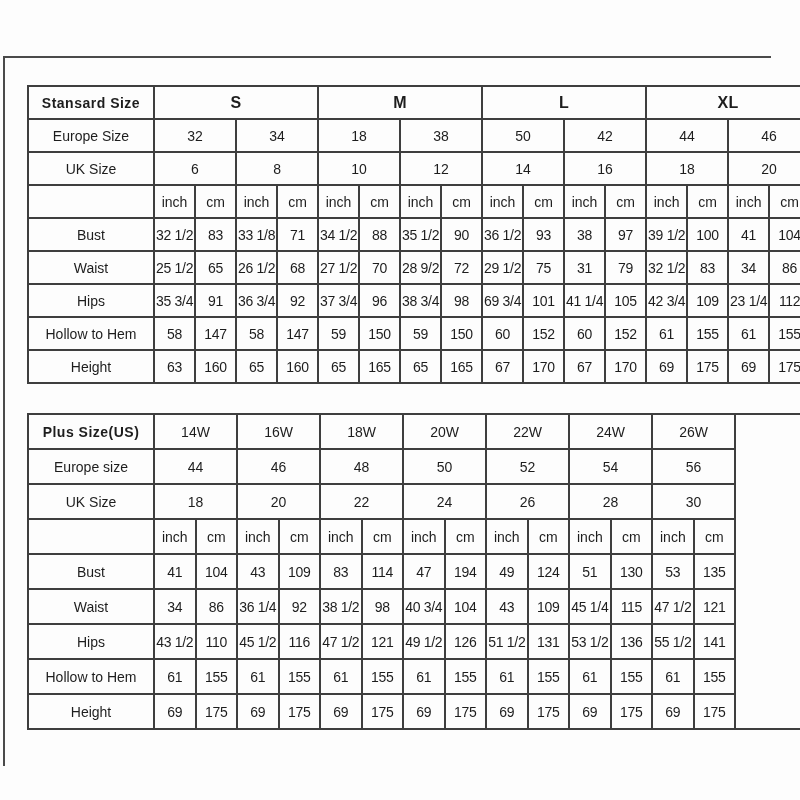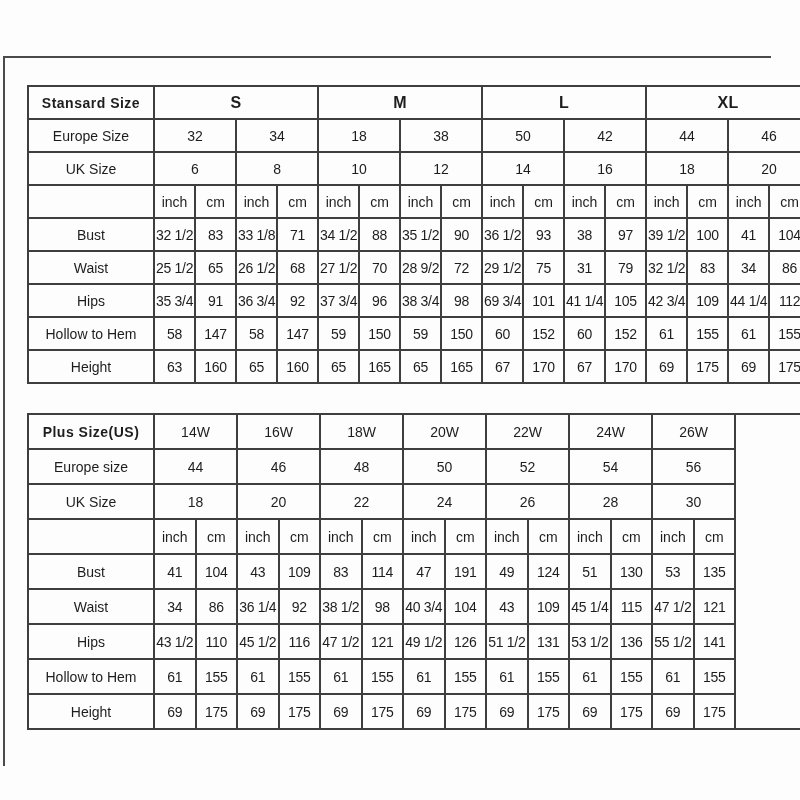--- a/index.html
+++ b/index.html
@@ -183,21 +183,21 @@
             <td class="value">37 3/4</td>
             <td class="value">96</td>
             <td class="value">38 3/4</td>
             <td class="value">98</td>
             <td class="value">69 3/4</td>
             <td class="value">101</td>
             <td class="value">41 1/4</td>
             <td class="value">105</td>
             <td class="value">42 3/4</td>
             <td class="value">109</td>
-            <td class="value">44 1/4</td>
+            <td class="value">23 1/4</td>
             <td class="value">112</td>
           </tr>
           <tr>
             <td class="label">Hollow to Hem</td>
             <td class="value">58</td>
             <td class="value">147</td>
             <td class="value">58</td>
             <td class="value">147</td>
             <td class="value">59</td>
             <td class="value">150</td>
@@ -303,21 +303,21 @@
           </tr>
           <tr>
             <td class="label">Bust</td>
             <td class="value">41</td>
             <td class="value">104</td>
             <td class="value">43</td>
             <td class="value">109</td>
             <td class="value">83</td>
             <td class="value">114</td>
             <td class="value">47</td>
-            <td class="value">191</td>
+            <td class="value">194</td>
             <td class="value">49</td>
             <td class="value">124</td>
             <td class="value">51</td>
             <td class="value">130</td>
             <td class="value">53</td>
             <td class="value">135</td>
           </tr>
           <tr>
             <td class="label">Waist</td>
             <td class="value">34</td>

